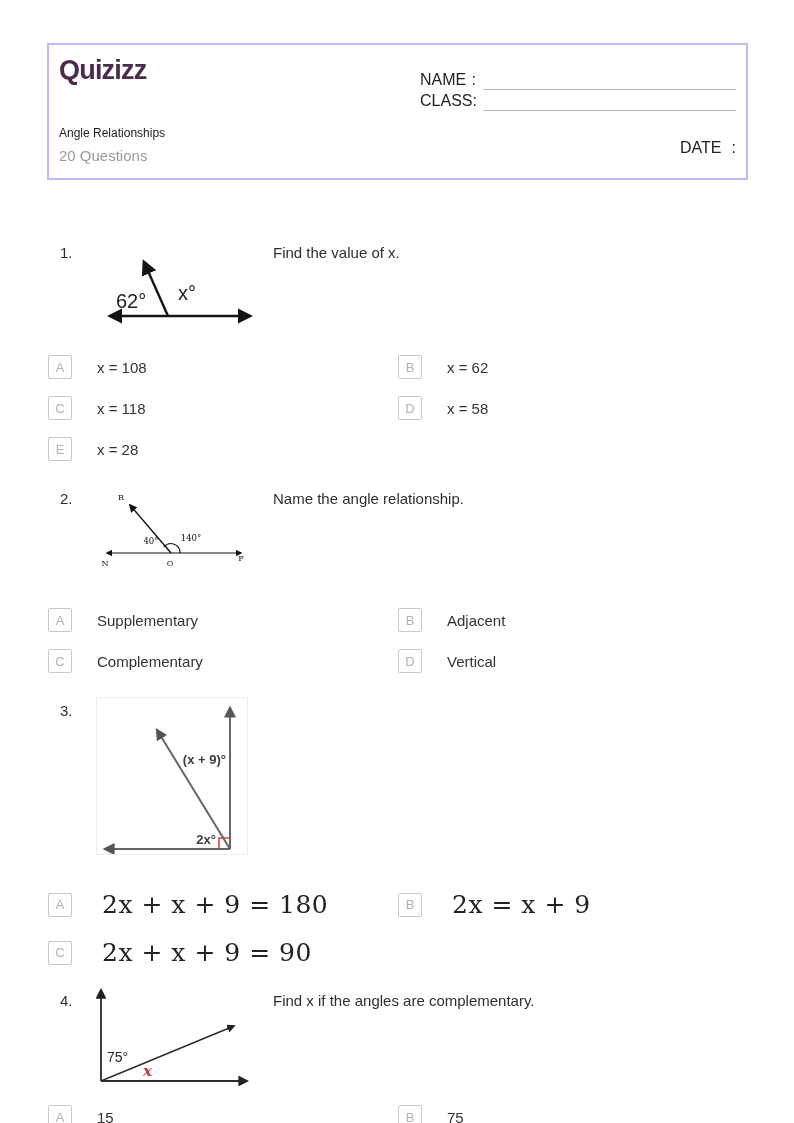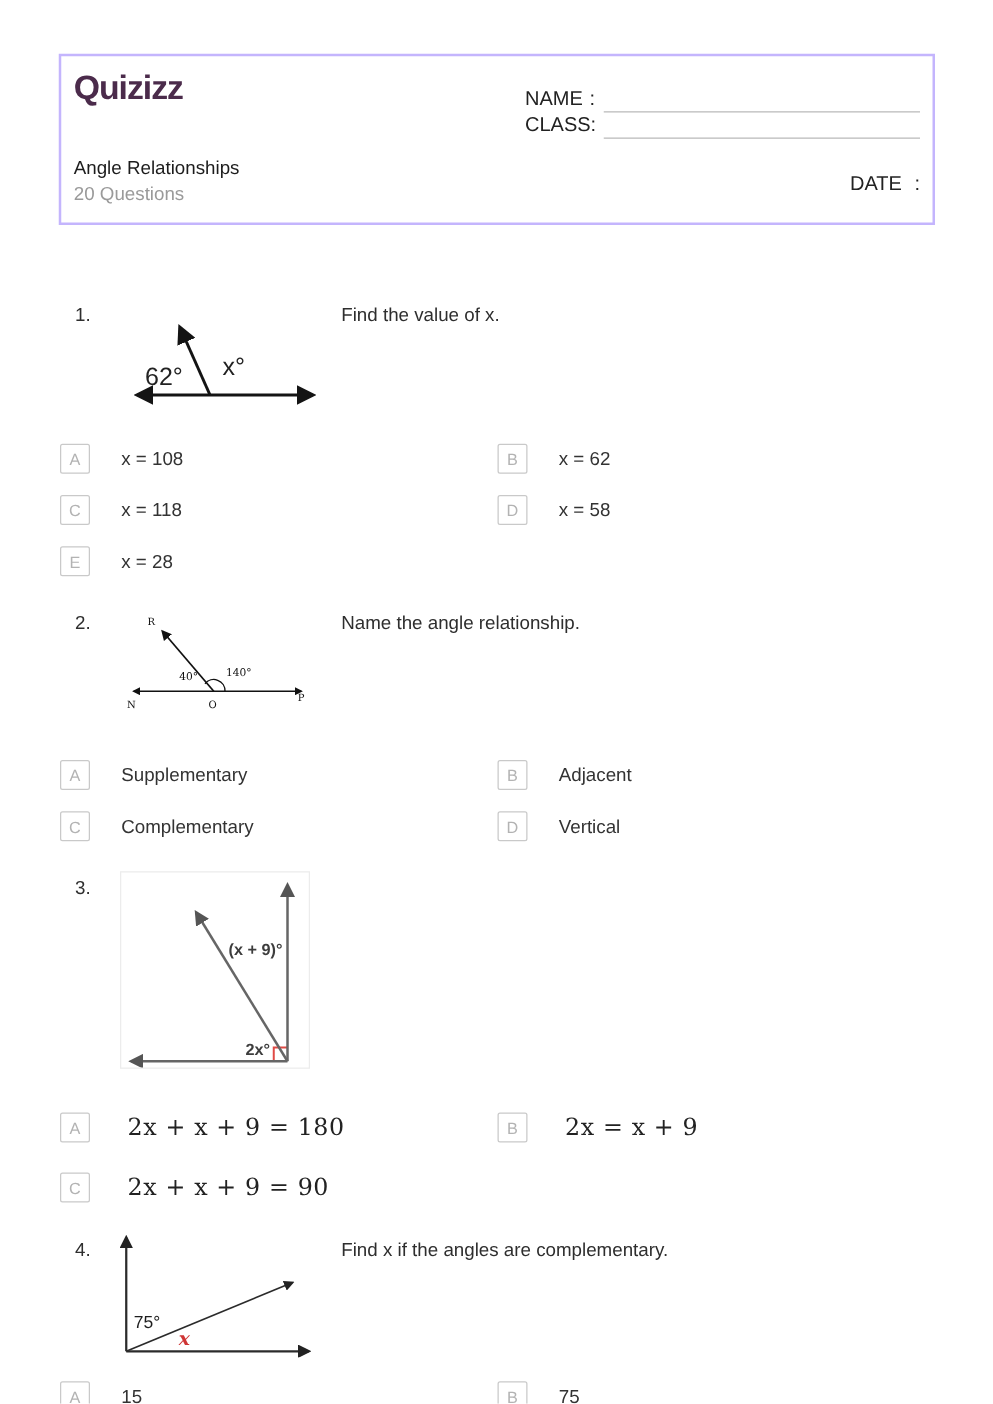--- a/index.html
+++ b/index.html
@@ -3,38 +3,38 @@
 <meta charset="utf-8">
 <style>
   html,body{margin:0;padding:0;background:#fff;}
   .page{position:relative;width:794px;height:1123px;background:#fff;overflow:hidden;
         font-family:"Liberation Sans",sans-serif;color:#333;}
   
   .header-box{position:absolute;left:47px;top:43px;width:697px;height:133px;
               border:2px solid #c4b5fd;background:#fff;}
   .logo{position:absolute;left:10px;top:10px;font-size:27px;font-weight:800;
         color:#4b2b4b;letter-spacing:-0.8px;}
-  .hdr-title{position:absolute;left:10px;top:81px;font-size:15px;color:#1c1c1c;}
+  .hdr-title{position:absolute;left:10px;top:81px;font-size:12px;color:#1c1c1c;}
   .hdr-sub{position:absolute;left:10px;top:102px;font-size:15px;color:#9a9a9a;}
   .field{position:absolute;left:371px;width:316px;display:flex;align-items:flex-end;gap:7px;}
   .field-label{display:flex;justify-content:space-between;width:56px;font-size:16px;
                font-weight:500;color:#222;line-height:20px;}
   .field-line{flex:1;border-bottom:1px solid #b9b9b9;height:19px;}
   
   .qnum{position:absolute;left:60px;font-size:15px;color:#2e2e2e;}
   .qprompt{position:absolute;left:273px;font-size:15px;color:#2e2e2e;}
   .diagram{position:absolute;}
   .diagram.bordered{border:1px solid #ececec;background:#fff;}
   
   .opt{position:absolute;display:flex;align-items:center;}
   .opt-box{width:22px;height:22px;border:1px solid #c9c9c9;border-radius:2px;
            display:flex;align-items:center;justify-content:center;
            font-size:13px;color:#b3b3b3;flex:0 0 auto;}
   .opt-text{margin-left:25px;font-size:15px;color:#333;white-space:nowrap;}
-  .opt-text.math{font-family:"DejaVu Serif",serif;font-size:19px;color:#222;
+  .opt-text.math{font-family:"DejaVu Serif",serif;font-size:25px;color:#222;
                  margin-left:30px;letter-spacing:0.5px;}
   svg text{font-family:"Liberation Sans",sans-serif;}
   svg text.tiny{font-family:"DejaVu Serif",serif;}
 </style>
 </head>
 <body>
 
 <div class="page">
 
   <div class="header-box">

